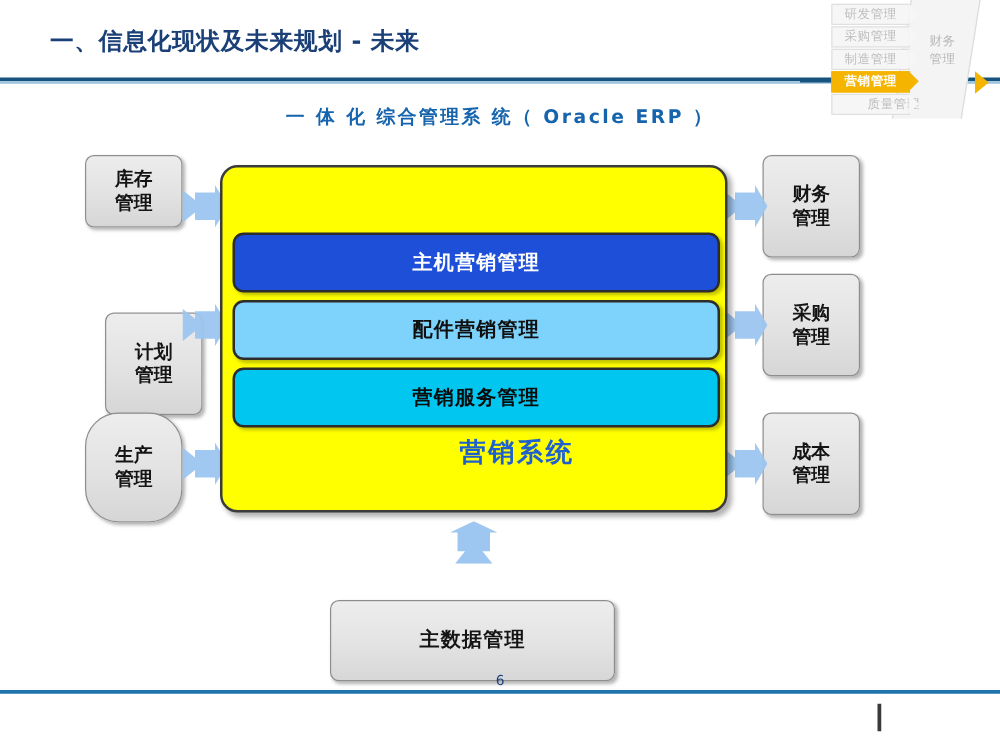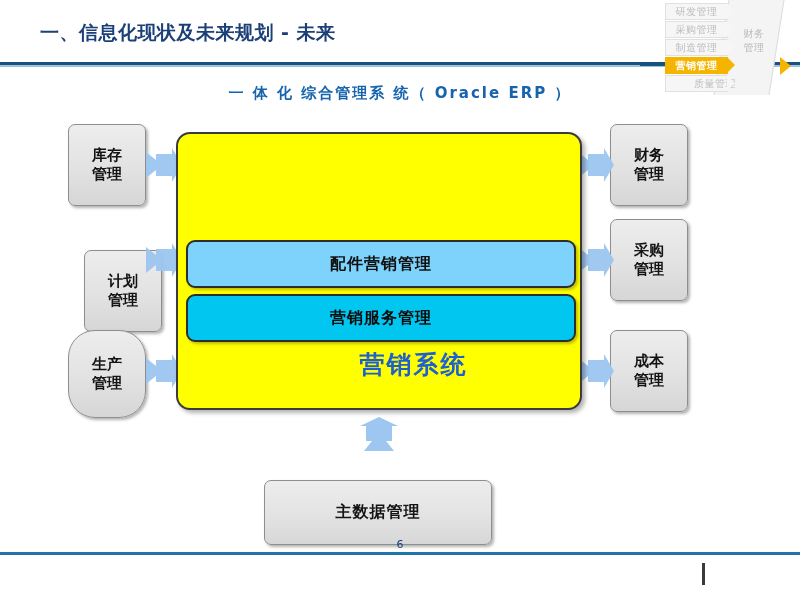--- a/index.html
+++ b/index.html
@@ -131,21 +131,21 @@
     box-shadow: 2px 2px 3px rgba(0,0,0,0.30);
     display: flex;
     align-items: center;
     justify-content: center;
     text-align: center;
     font-size: 15px;
     font-weight: bold;
     color: #141414;
     line-height: 19px;
   }
-  .lb0 { left: 68px;  top: 124px; height: 82px; }
+  .lb0 { left: 68px;  top: 124px; height: 58px; }
   .lb1 { left: 84px;  top: 219px; height: 82px; margin-top: 31px; }
   .lb2 { left: 68px;  top: 330px; height: 88px; border-radius: 27px; }
   .rb0 { left: 610px; top: 124px; height: 82px; }
   .rb1 { left: 610px; top: 219px; height: 82px; }
   .rb2 { left: 610px; top: 330px; height: 82px; }
 
   .arrow-h {
     position: absolute;
     width: 36px; height: 34px;
     opacity: 0.95;
@@ -183,21 +183,21 @@
   .bar0 { top: 52px;  background: #1e4fd8; color: #ffffff; }
   .bar1 { top: 106px; background: #9bc council; }
   .bar1 { top: 106px; background: #9cc košice; }
   .bar1 { top: 106px; background: #7dd3fc; color: #101010; }
   .bar2 { top: 160px; background: #00c6f0; color: #0c0c0c; text-align: center; }
   .core-footer {
     position: absolute;
     left: 0; top: 214px;
     width: 471px;
     text-align: center;
-    font-size: 25px;
+    font-size: 21px;
     font-weight: bold;
     color: #1f60cf;
     letter-spacing: 2px;
   }
 
   .arrow-up {
     position: absolute;
     left: 360px; top: 417px;
     width: 38px; height: 34px;
   }
@@ -316,20 +316,21 @@
     <polygon points="0,4 10,12 10,6 26,6 26,0 36,17 26,34 26,28 10,28 10,22 0,30" fill="#9dc6f0"></polygon>
   </svg>
   <svg class="arrow-h ra1" viewBox="0 0 36 34">
     <polygon points="0,4 10,12 10,6 26,6 26,0 36,17 26,34 26,28 10,28 10,22 0,30" fill="#9dc6f0"></polygon>
   </svg>
   <svg class="arrow-h ra2" viewBox="0 0 36 34">
     <polygon points="0,4 10,12 10,6 26,6 26,0 36,17 26,34 26,28 10,28 10,22 0,30" fill="#9dc6f0"></polygon>
   </svg>
 
   <div class="core-panel">
+    <div class="core-bar bar0">主机营销管理</div>
     <div class="core-bar bar1">配件营销管理</div>
     <div class="core-bar bar2">营销服务管理</div>
     <div class="core-footer">营销系统</div>
   </div>
 
   <svg class="arrow-up" viewBox="0 0 38 34">
     <polygon points="4,34 12,24 6,24 6,9 0,9 19,0 38,9 32,9 32,24 26,24 34,34" fill="#9dc6f0"></polygon>
   </svg>
 
   <div class="bottom-box">主数据管理</div>

